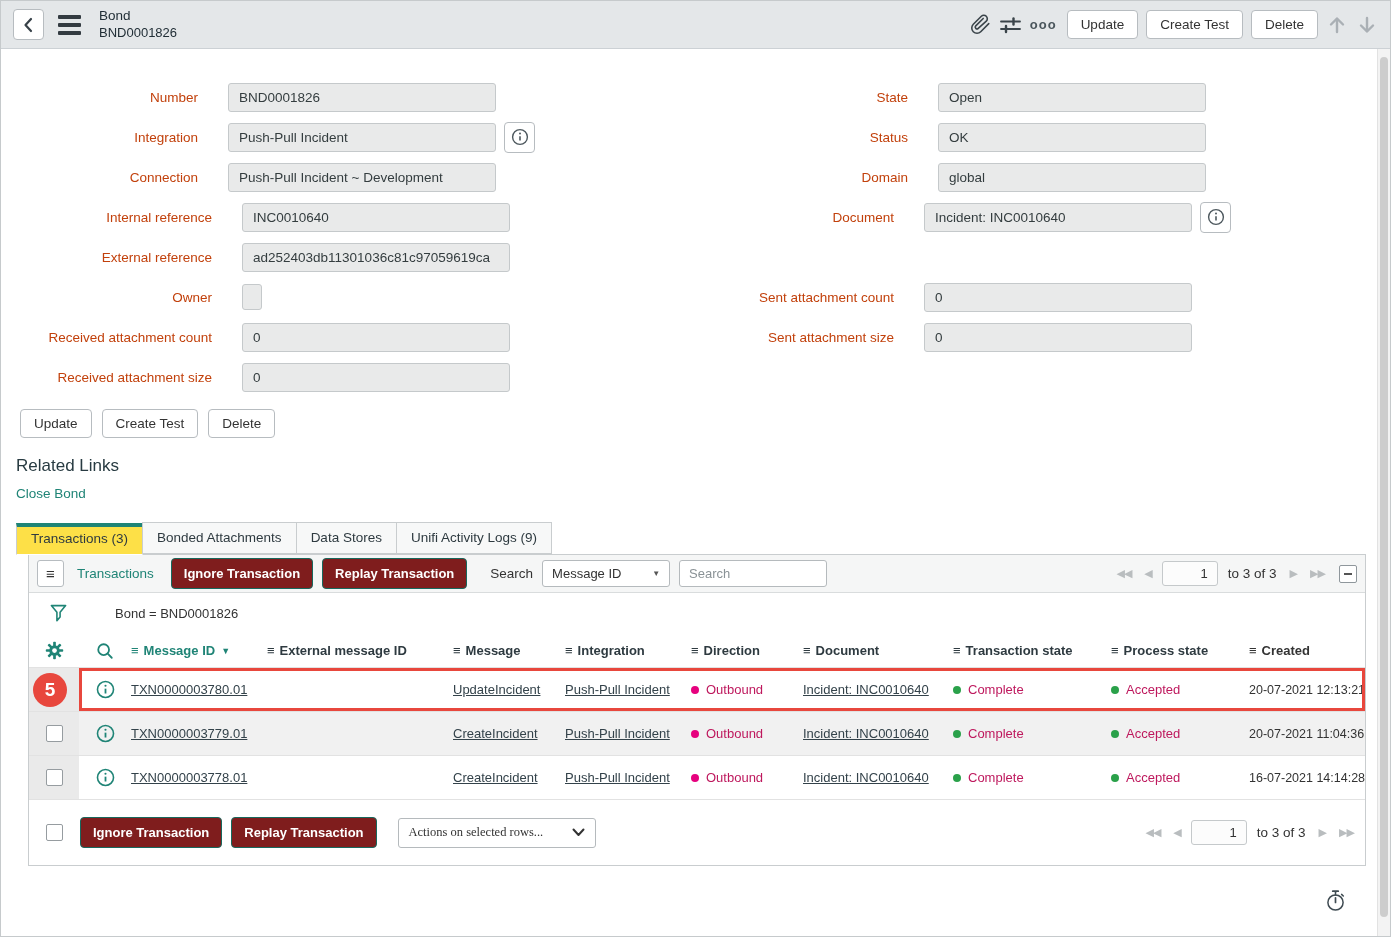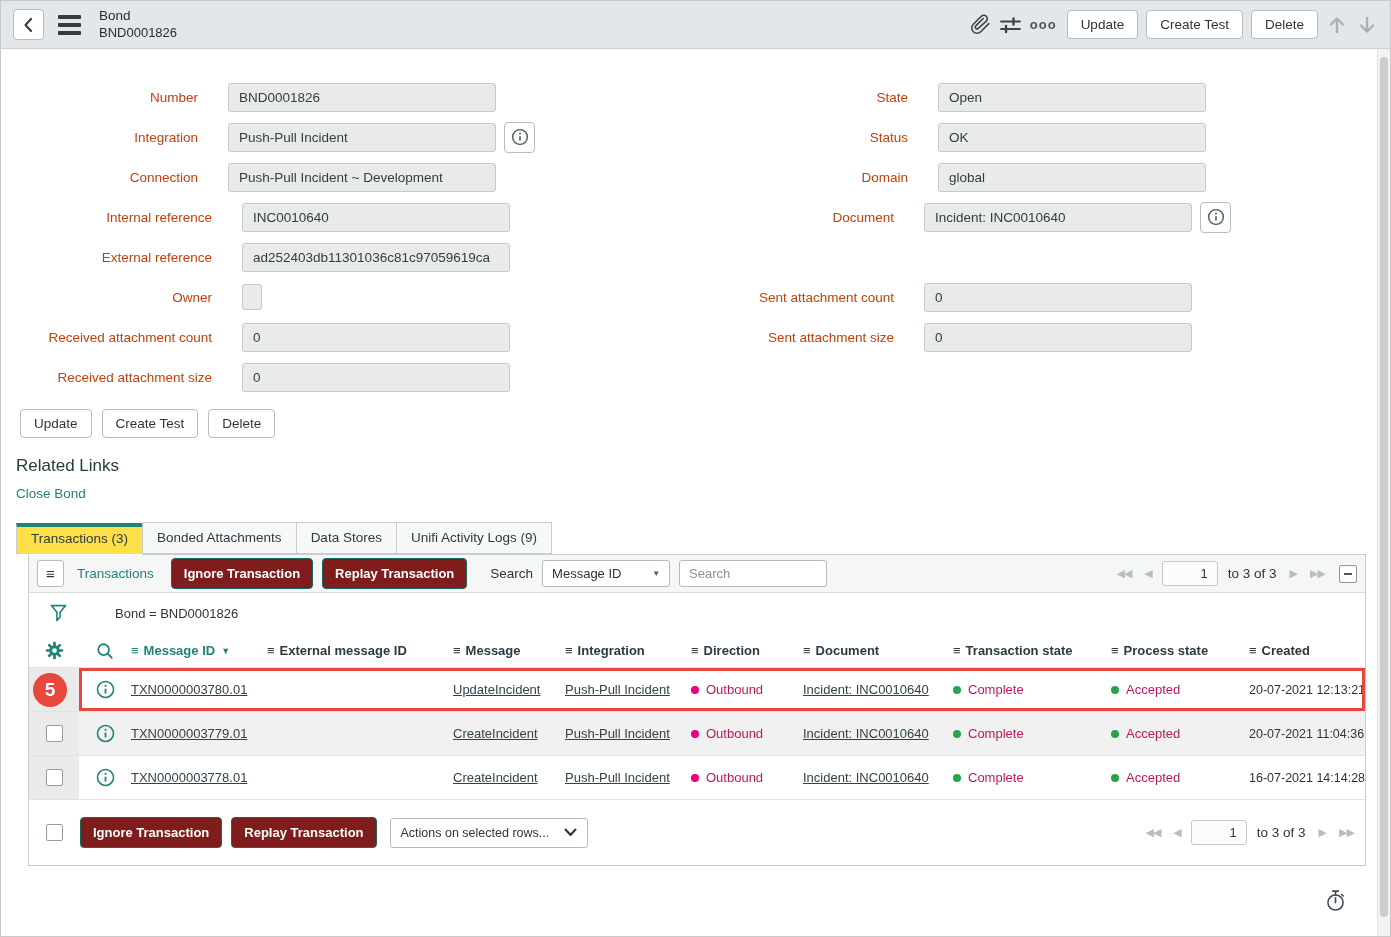--- a/index.html
+++ b/index.html
@@ -96,21 +96,21 @@
   .dot-green { background:#2aa14a; }
   .statecell { display:flex; align-items:center; }
   .cb { width:17px; height:17px; background:#fff; border:1px solid #969ca0; border-radius:2px; display:inline-block; cursor:pointer; }
   .info-glyph { cursor:pointer; display:flex; align-items:center; }
 
   .red-frame { position:absolute; inset:0; border:3px solid #e8473d; pointer-events:none; z-index:3; }
   .row-badge { position:absolute; left:4px; top:5px; width:34px; height:34px; border-radius:50%; background:#e8473d; color:#fff; font-size:19px; font-weight:bold; display:flex; align-items:center; justify-content:center; z-index:5; }
 
   .list-footer { display:flex; align-items:center; height:66px; border-top:1px solid #e2e2e2; padding:0 8px; gap:9px; background:#fff; }
   .footer-check { width:34px; display:flex; justify-content:center; }
-  .actions-select { width:198px; height:30px; background:#fff; border:1px solid #b5babd; border-radius:3px; display:flex; align-items:center; justify-content:space-between; padding:0 10px; font-size:12.5px; color:#333; cursor:pointer; margin-left:4px; }
+  .actions-select { width:198px; height:30px; background:#fff; border:1px solid #b5babd; border-radius:3px; display:flex; align-items:center; justify-content:space-between; padding:0 10px; font-size:12.5px; color:#333; cursor:pointer; margin-left:12px;font-family:Liberation Serif, serif; }
 
   .stopwatch { position:absolute; right:44px; bottom:20px; cursor:pointer; }
 
   .scroll-track { position:absolute; top:48px; right:0; width:13px; height:888px; background:#f3f3f3; border-left:1px solid #e2e2e2; }
   .scroll-thumb { position:absolute; top:8px; left:2px; width:8px; height:860px; background:#cdcdcd; border-radius:4px; cursor:pointer; }
 </style>
 </head>
 <body>
 
 <div class="page">

